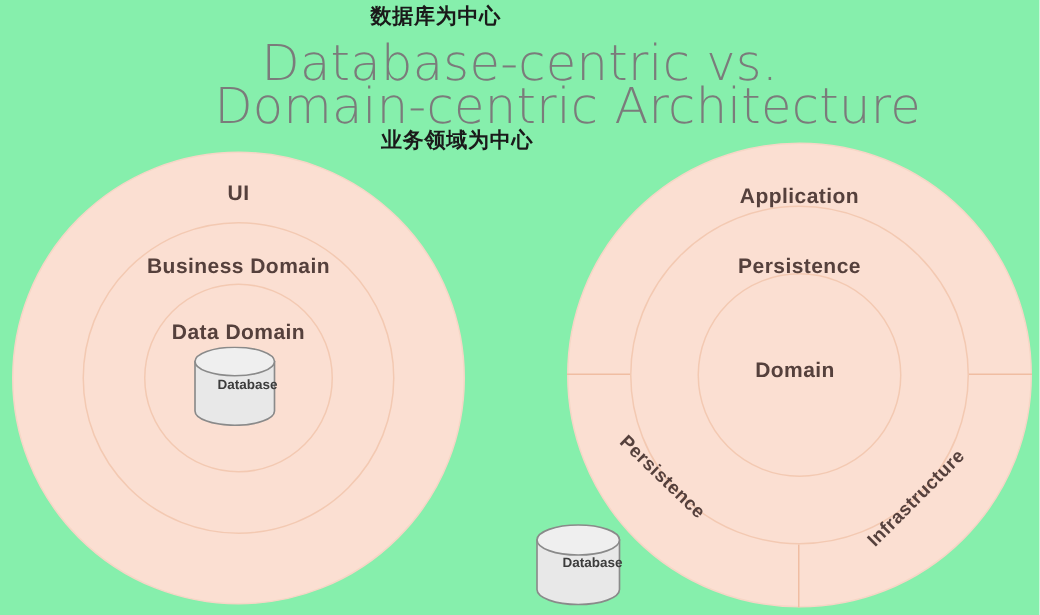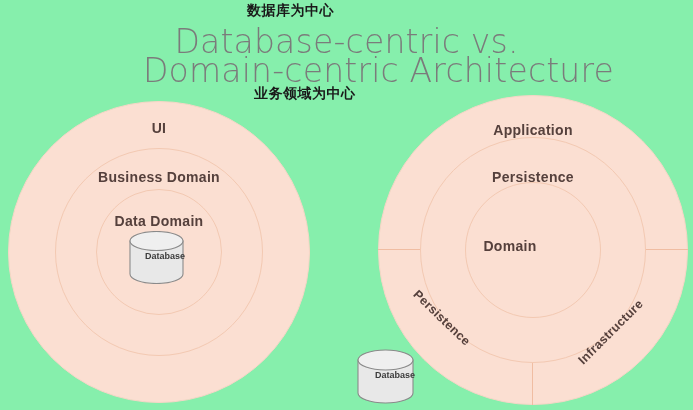--- a/index.html
+++ b/index.html
@@ -148,21 +148,21 @@
     <div class="divider" style="left:532px; top:363px; width:1px; height:42px;"></div>
 
     <div class="ring ring-inner" style="left:420px; top:137px; width:226px; height:226px;"></div>
 
     <div class="ring ring-inner" style="left:465px; top:182px; width:136px; height:136px;"></div>
 
     <div class="ring-label" style="left:378px; top:122px; width:310px;">Application</div>
 
     <div class="ring-label" style="left:378px; top:169px; width:310px;">Persistence</div>
 
-    <div class="ring-label" style="left:358px; top:238px; width:304px;">Domain</div>
+    <div class="ring-label" style="left:378px; top:238px; width:304px;">Domain</div>
 
     <div class="rot-label" style="left:405px; top:311px; transform: rotate(44deg);">Persistence</div>
 
     <div class="rot-label" style="left:568px; top:325px; transform: rotate(-45deg);">Infrastructure</div>
   </div>
 
   <div class="db" style="left:356px; top:349px; width:59px; height:55px;">
     <svg width="59" height="55" viewBox="0 0 59 55">
       <path d="M2 11 L2 44 A27.5 10 0 0 0 57 44 L57 11 Z" fill="#e8e8e8" stroke="#8a8a8a" stroke-width="1.1"></path>
       <ellipse cx="29.5" cy="11" rx="27.5" ry="10" fill="#efefef" stroke="#8a8a8a" stroke-width="1.1"></ellipse>

